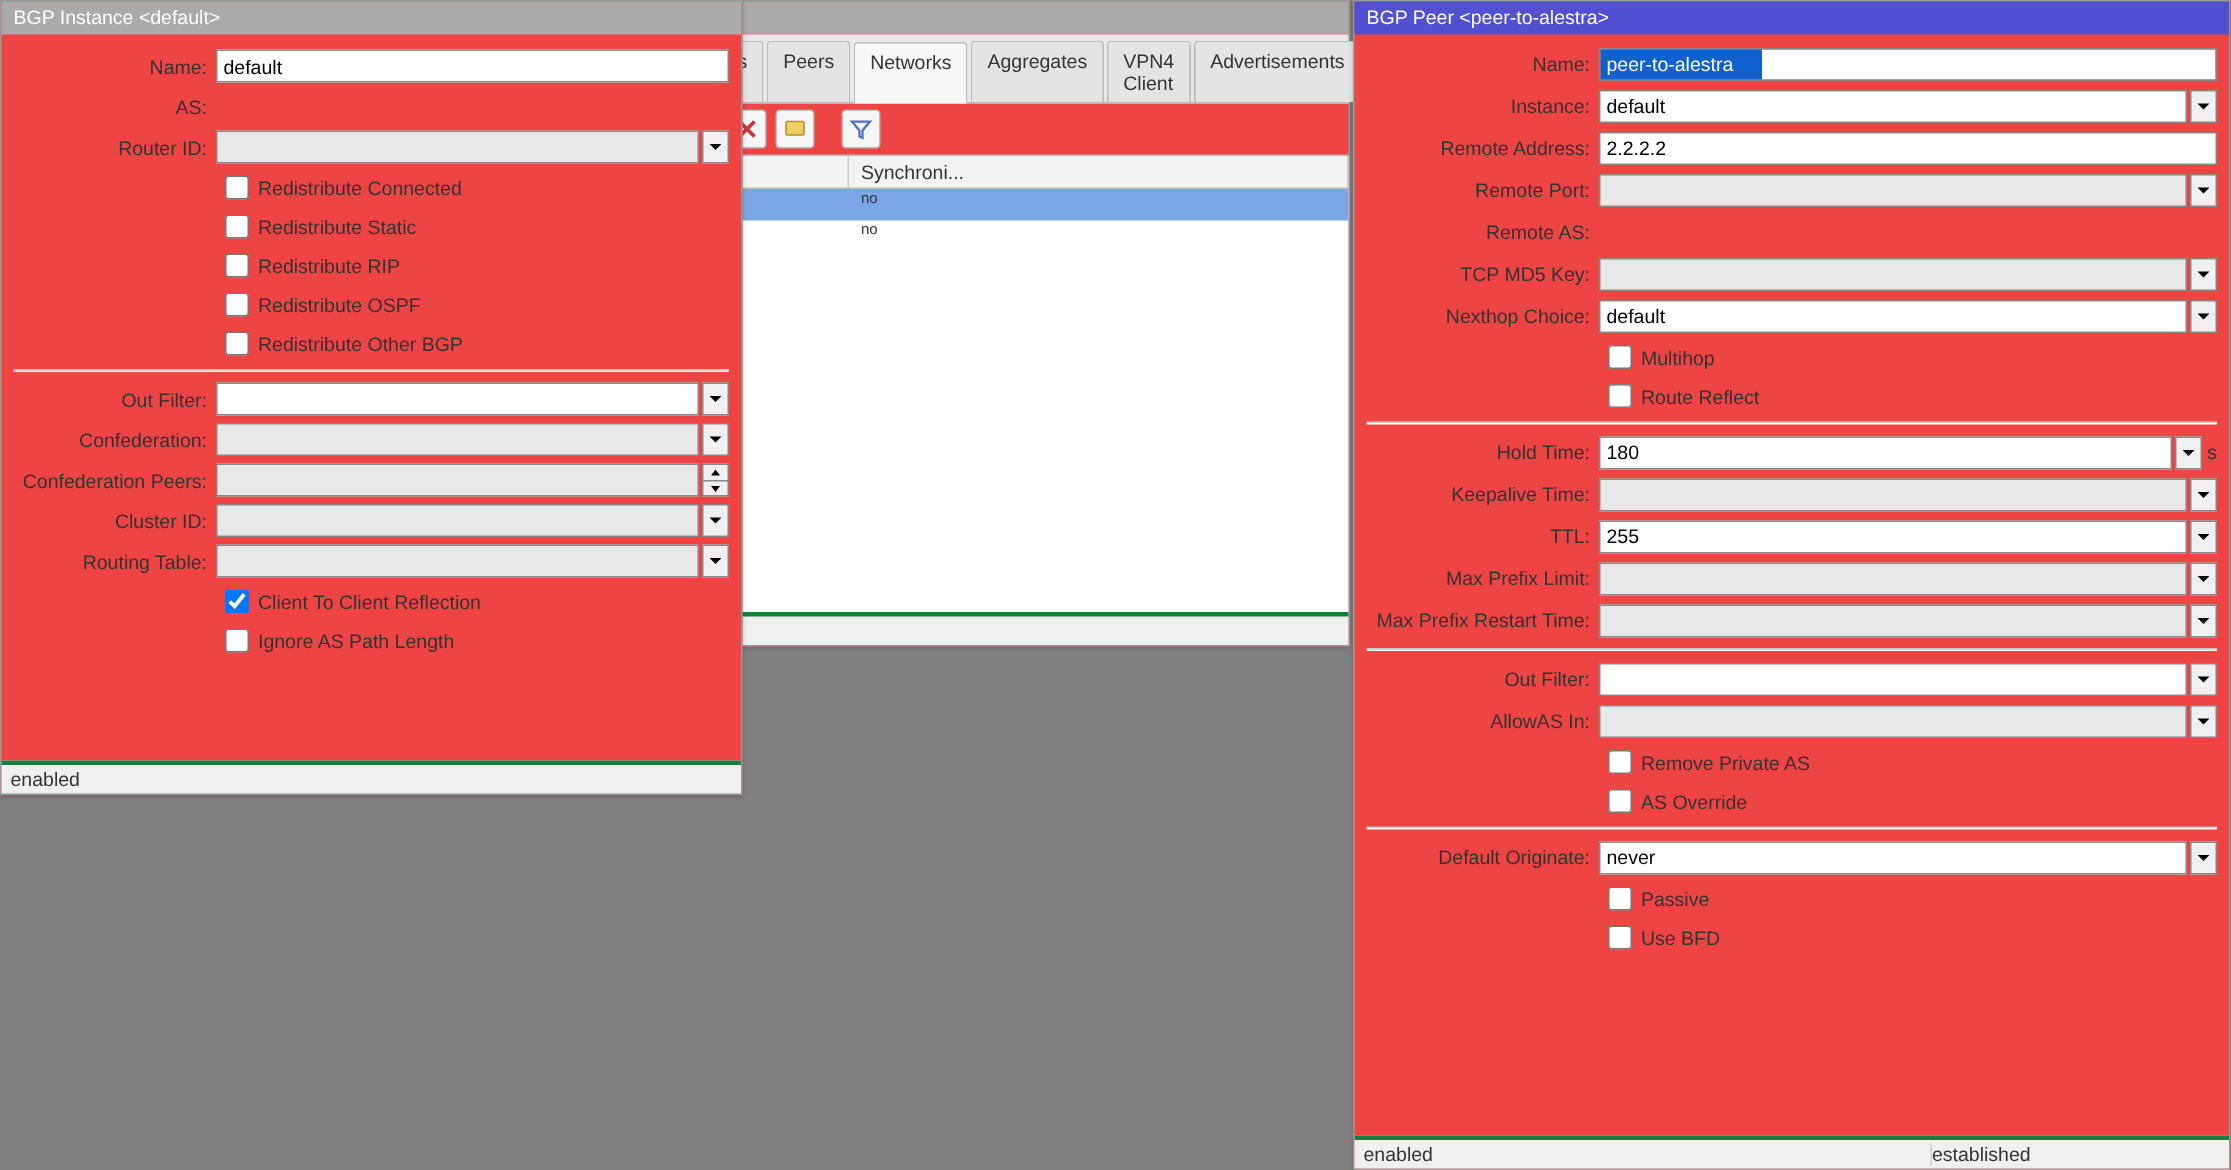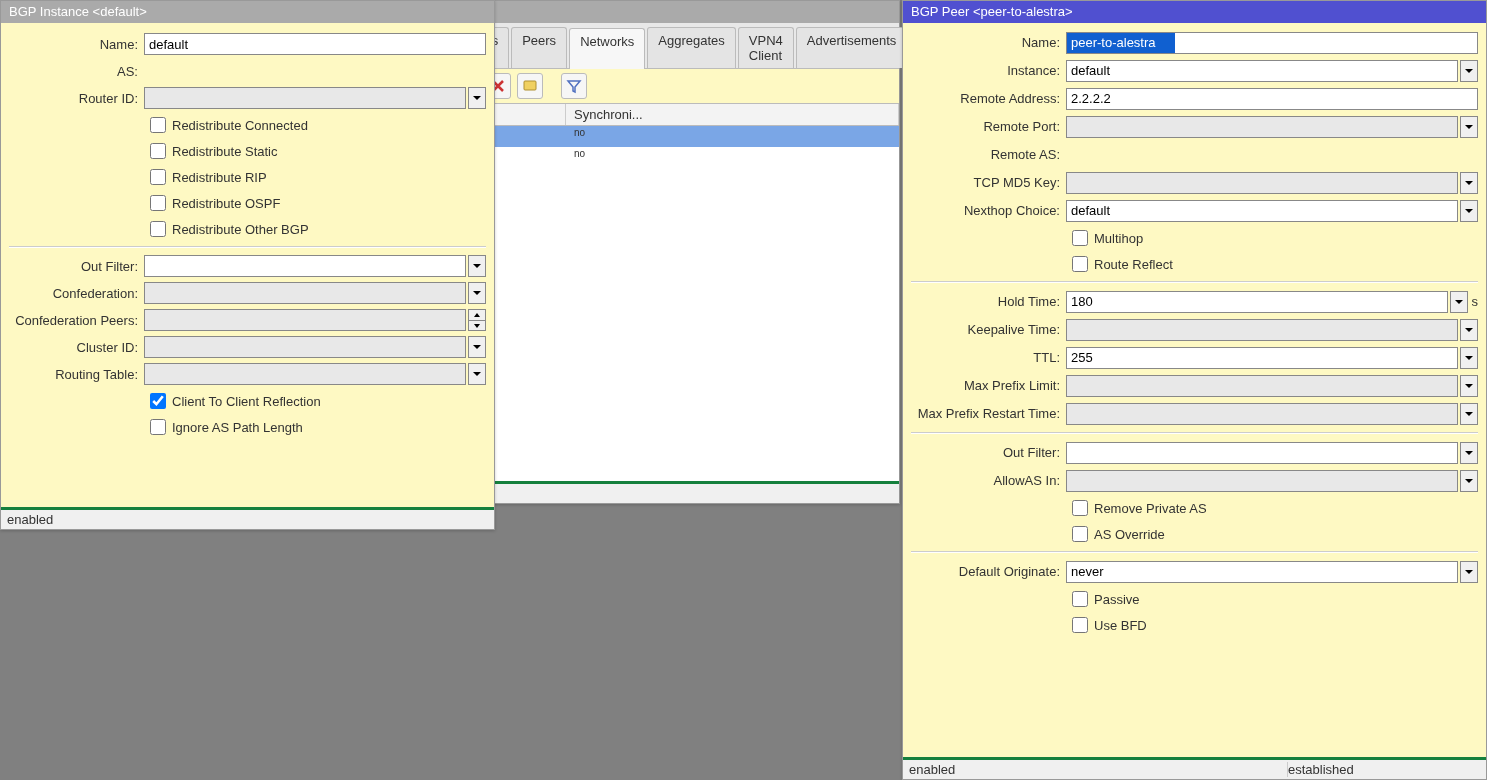--- a/index.html
+++ b/index.html
@@ -1,39 +1,39 @@
 <!DOCTYPE html>
 <html><head>
 <meta charset="utf-8">
 <style>
 * { box-sizing: border-box; margin: 0; padding: 0; }
 body { font-family: Arial, sans-serif; font-size: 13px; background: #808080; width: 1487px; height: 780px; position: relative; overflow: hidden; color: #333; }
 
-.window { position: absolute; background: #fef9c3; border: 1px solid #999; box-shadow: 0 1px 3px rgba(0,0,0,0.2); }
+.window { position: absolute; background: #ef4444; border: 1px solid #999; box-shadow: 0 1px 3px rgba(0,0,0,0.2); }
 .titlebar { background: #aaa; color: #fff; padding: 3px 8px; font-size: 13px; height: 22px; line-height: 16px; }
 .titlebar.active { background: #5050d0; color: #fff; }
 
 
 #win-instance { left: 0; top: 0; width: 495px; height: 530px; display:flex; flex-direction:column; }
 .body-instance { padding: 6px 8px 4px 8px; flex:1; overflow:auto; }
 .form-row { display: flex; align-items: center; margin: 3px 0; height: 24px; }
 .form-row label { width: 135px; text-align: right; padding-right: 6px; }
 .form-row input[type=text] { flex: 1; height: 22px; padding: 2px 4px; border: 1px solid #888; background: #fff; font: inherit; }
 .form-row input.gray { background: #e8e8e8; }
 .dd-btn { width: 18px; height: 22px; border: 1px solid #888; background: #f0f0f0; margin-left: 2px; cursor: pointer; display:flex; align-items:center; justify-content:center; }
 .dd-btn svg { width: 10px; height: 10px; }
 .chk-row { display: flex; align-items: center; margin: 4px 0 4px 141px; height: 22px; }
 .chk-row input[type=checkbox] { width: 16px; height: 16px; margin-right: 6px; }
 .sep { height: 2px; border-top: 1px solid #ccc; border-bottom: 1px solid #fff; margin: 6px 0; }
 .statusbar { border-top: 3px solid #15803d; background: #f0f0f0; padding: 2px 6px; font-size: 13px; display:flex; }
 .statusbar .cell { flex:1; border-right:1px solid #ccc; padding-right:6px; }
 .statusbar .cell:last-child { border-right:none; text-align:left; }
 
 
-#win-bgp { left: 370px; top: 0; width: 530px; height: 504px; display:flex; flex-direction:column; }
+#win-bgp { left: 370px; top: 0; width: 530px; height: 431px; display:flex; flex-direction:column; }
 #win-bgp .titlebar { background: #aaa; }
 .tabs { display: flex; background: #e8e8e8; border-bottom: 1px solid #bbb; padding-top:4px; padding-left:4px; }
 .tab { padding: 5px 10px; border: 1px solid #bbb; border-bottom: none; background: #e4e4e4; margin-right: 2px; cursor: pointer; border-top-left-radius:3px; border-top-right-radius:3px; font-size:13px; }
 .tab.active { background: #f7f7f7; position:relative; top:1px; }
 .toolbar { display: flex; gap: 6px; padding: 4px 6px; border-bottom: 1px solid #bbb; align-items:center; }
 .tbtn { width: 26px; height: 26px; border: 1px solid #bbb; background: #f6f6f6; cursor: pointer; border-radius:3px; display:flex; align-items:center; justify-content:center; }
 .tbtn svg { width:16px; height:16px; }
 .table-header { display: flex; background: #f3f3f3; border-bottom: 1px solid #bbb; font-size: 13px; }
 .th { padding: 3px 8px; border-right: 1px solid #ccc; }
 .th.net { width: 195px; }

